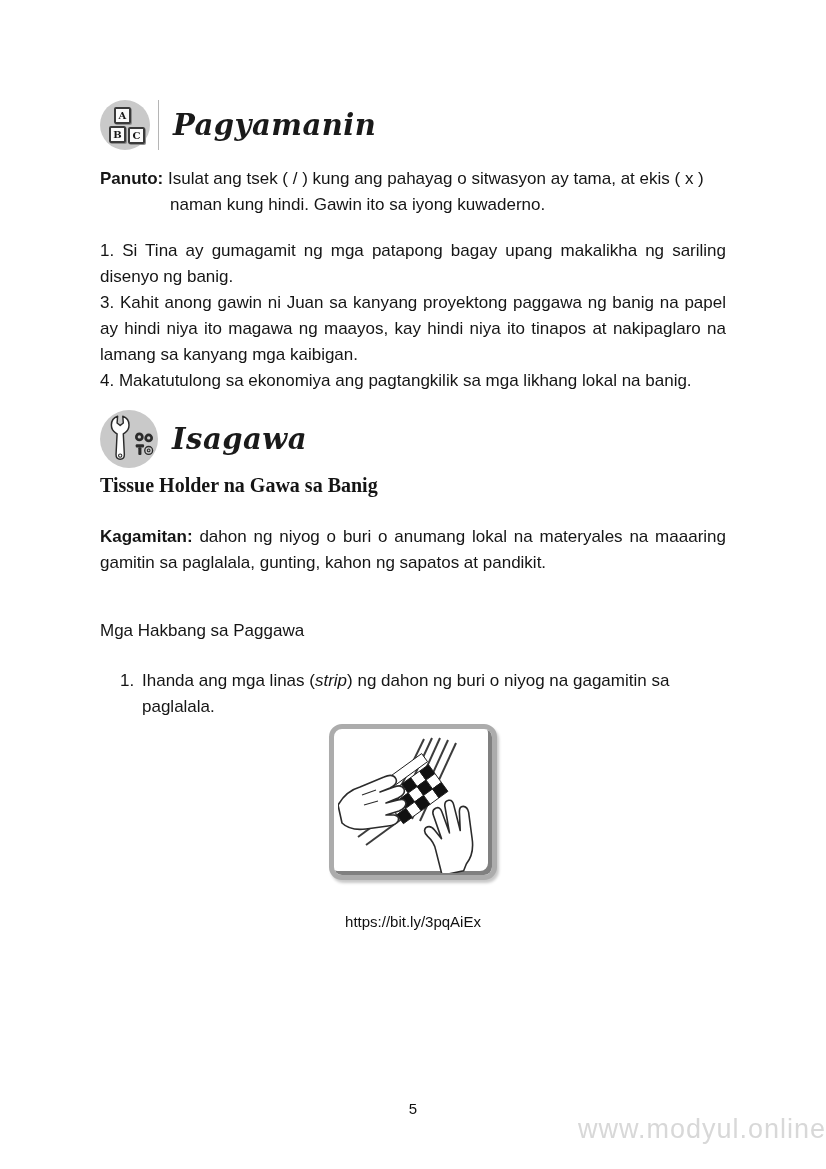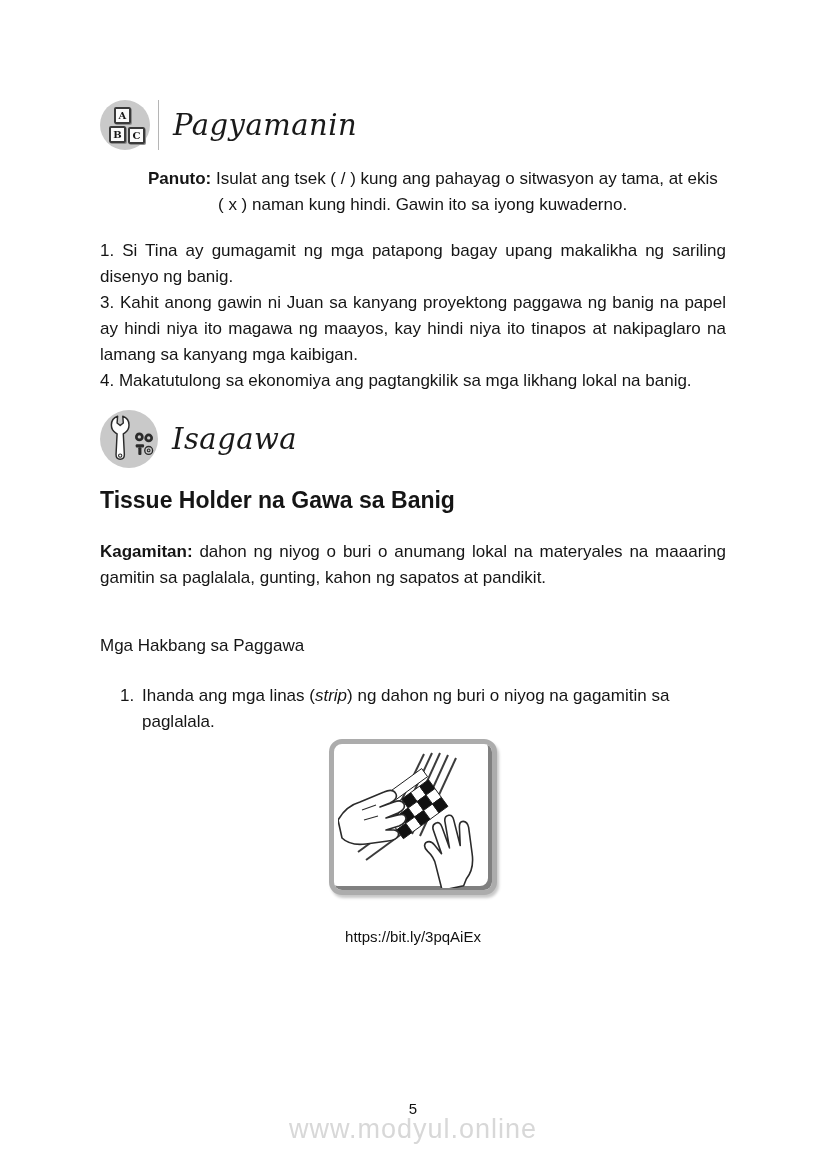--- a/index.html
+++ b/index.html
@@ -21,44 +21,44 @@
   .sec-header.pagyamanin { margin-top:100px; }
   .sec-header.isagawa { margin-top:16px;text-align:right; }
   .icon-circle {
     width:50px; height:50px; border-radius:50%;
     background:#c9c9c9; position:relative; flex:0 0 auto;
   }
   .icon-circle.big { width:58px; height:58px; }
   .hdr-divider { width:1px; height:50px; background:#b5b5b5; margin-left:8px; }
   .sec-title {
     font-family:"DejaVu Serif", serif;
-    font-style:italic; font-weight:400;
+    font-style:italic; font-weight:700;
     font-size:29px; line-height:30px;
     letter-spacing:.5px; color:#1a1a1a;
     margin-left:14px;
   }
 
   
   .block {
     position:absolute; width:17px; height:17px;
     background:#fbfbfb; border:2px solid #3a3a3a; border-radius:2px;
     box-shadow:1px 1px 0 #8d8d8d;
     font-family:"DejaVu Serif", serif; font-weight:700; font-size:10px;
     display:flex; align-items:center; justify-content:center; color:#161616;
   }
   .block-a { left:14px; top:7px; }
   .block-b { left:9px; top:26px; }
   .block-c { left:28px; top:27px; }
 
   
-  .panuto { margin-top:16px; padding-left:70px; text-indent:-70px;margin-left:48px; }
+  .panuto { margin-top:16px; padding-left:70px; text-indent:-70px; }
   .bold { font-weight:bold; }
   .items { margin-top:20px; }
   .item { text-align:justify; }
-  .activity-title { margin-top:19px; font-weight:bold; font-size:23px; }
+  .activity-title { margin-top:4px; font-weight:bold; font-size:20px;font-family:Liberation Serif, serif; }
   .materials { margin-top:26px; text-align:justify; }
   .steps-heading { margin-top:42px; }
   .step { display:flex; margin-top:24px; }
   .step-num { flex:0 0 22px; margin-left:20px; }
   .step-text { flex:1; }
   .italic { font-style:italic; }
 
   
   .figure { margin-top:4px; text-align:center; }
   .img-frame {
@@ -72,21 +72,21 @@
   }
   .caption { margin-top:28px; font-size:15px; text-align:center; color:#111; }
 
   
   .page-number {
     position:absolute; left:0; right:0; top:1096px;
     text-align:center; font-size:15px; color:#111;
   }
   .watermark {
     position:absolute; left:0; right:0; top:1116px;
-    text-align:center; font-size:27px; letter-spacing:1px;
+    text-align:right; font-size:27px; letter-spacing:1px;
     color:#d8d8d8;
   }
 </style>
 </head>
 <body>
 
 <div class="page">
   <div class="content">
 
     <div class="sec-header pagyamanin">

